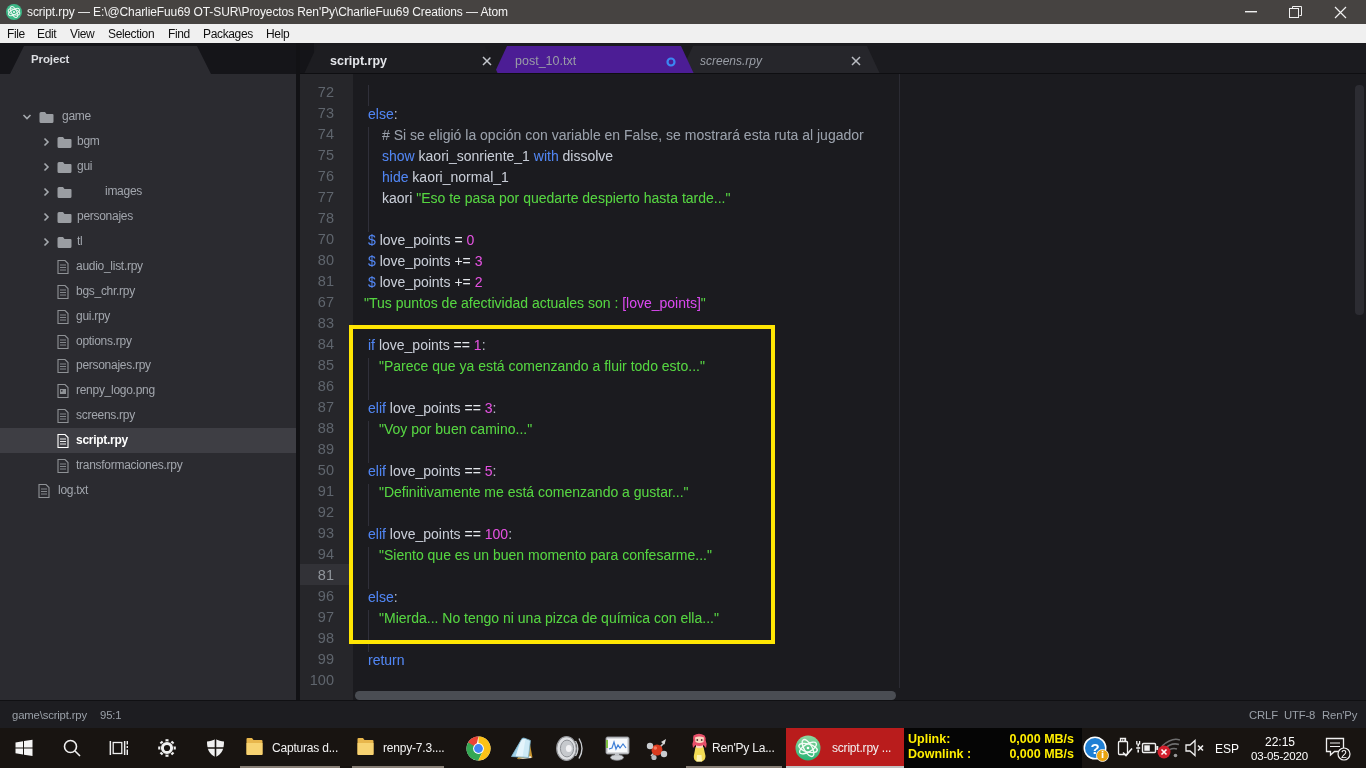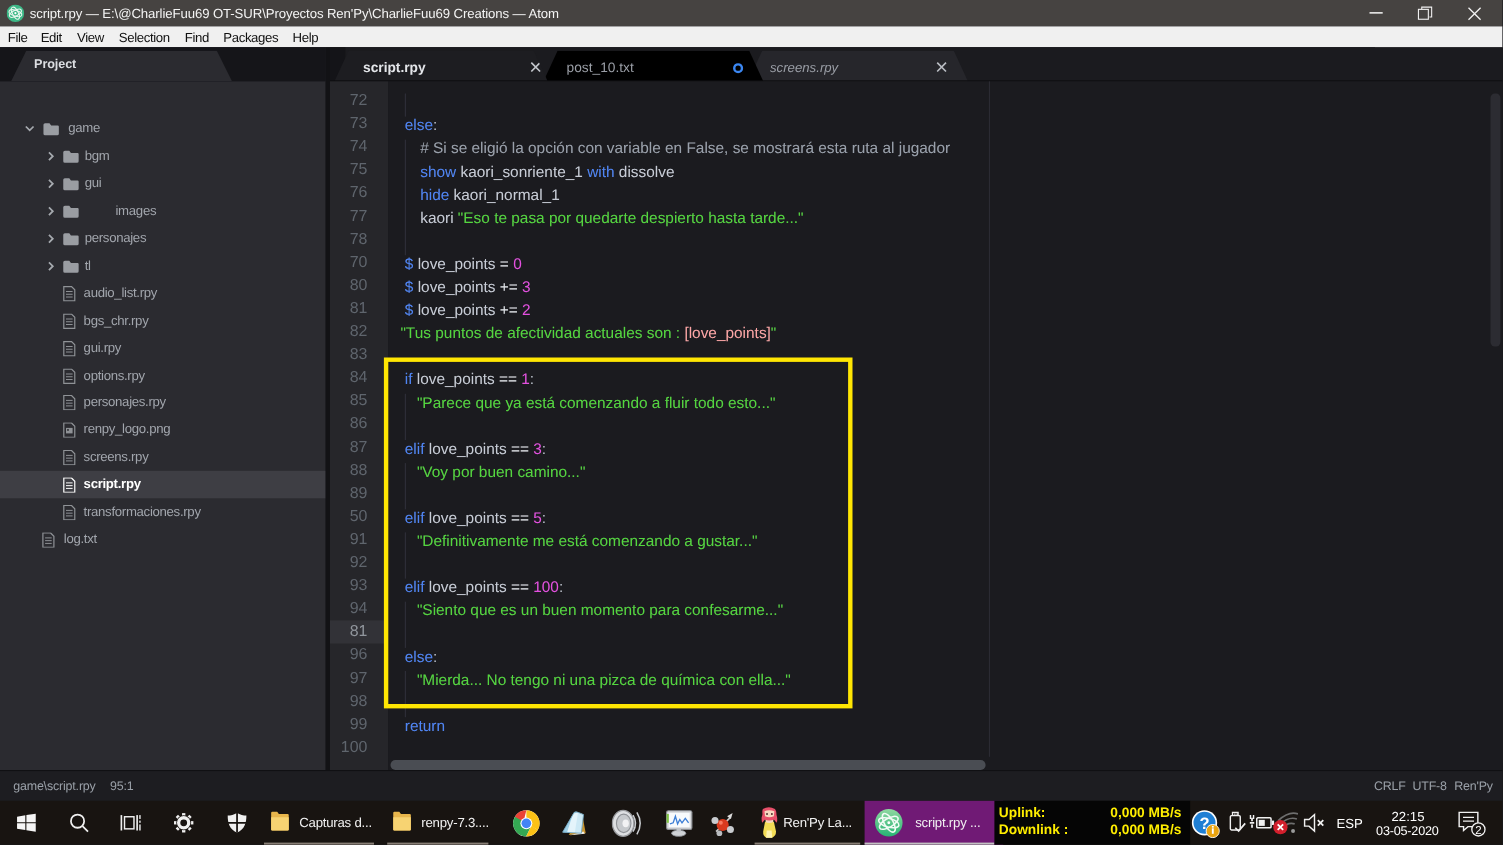--- a/index.html
+++ b/index.html
@@ -46,21 +46,21 @@
   #editor { position:absolute; left:353px; top:31px; width:1013px; height:626px; background:#1b1b1f; }
   #tree { position:absolute; left:0; top:0; width:296px; height:657px; }
   #code { position:absolute; left:0; top:0; width:1366px; height:657px; }
 
   .cl { position:absolute; font-size:14px; line-height:21px; white-space:pre; letter-spacing:0; color:#c7ccd6; transform:translateY(-2.5px); text-shadow:0 0 0.4px rgba(255,255,255,0.12); }
   .k { color:#4e84f4; }
   .v { color:#c7ccd6; }
   .o { color:#e4e7ec; }
   .n { color:#e44ee0; }
   .s { color:#53d63e; }
-  .i { color:#fca5a5; }
+  .i { color:#d946ef; }
   .c { color:#99a0ab; }
   .p { color:#b4bac4; }
 
   .iguide { position:absolute; width:1px; background:#30303a; }
   #wrapguide { position:absolute; left:899px; top:31px; width:1px; height:614px; background:#2b2b33; }
 
   #yellowrect { position:absolute; left:349px; top:282px; width:426px; height:319px; border:4px solid #ffe603; }
 
   #hscroll { position:absolute; left:355px; top:648px; width:541px; height:9px; background:#4a4d53; border-radius:4.5px; }
   #vscroll { position:absolute; left:1355px; top:42px; width:9px; height:230px; background:#2c2c32; border-radius:4px; }
@@ -254,21 +254,21 @@
   <div id="divider"></div>
 
   <div id="tabbar">
       <div class="abs" style="left:0;top:0;width:14px;height:31px;background:#141418"></div>
     <div class="tab" style="left:380px;width:200px;background:#26262b;clip-path:polygon(13px 0,187px 0,200px 100%,0 100%)">
       <span class="tlbl" style="left:20px;font-style:italic;color:#9a9ea6;font-size:12px">screens.rpy</span>
       <svg class="abs" style="left:171px;top:10px" width="10" height="10">
           <path d="M1 1 L9 9 M9 1 L1 9" stroke="#b9bcc2" stroke-width="1.5"></path>
         </svg>
     </div>
-    <div class="tab" style="left:194px;width:200px;background:#000000;clip-path:polygon(13px 0,187px 0,200px 100%,0 100%)">
+    <div class="tab" style="left:194px;width:200px;background:#4c1d95;clip-path:polygon(13px 0,187px 0,200px 100%,0 100%)">
       <span class="tlbl" style="left:21px;color:#9a9ea6">post_10.txt</span>
       <svg class="abs" style="left:172px;top:11px" width="10" height="10">
           <circle cx="5" cy="5" r="3.5" fill="none" stroke="#3b87f2" stroke-width="2.2"></circle>
         </svg>
     </div>
     <div class="tab" style="left:4px;width:194px;background:#1d1d21;clip-path:polygon(13px 0,181px 0,194px 100%,0 100%)">
       <span class="tlbl" style="left:26px;color:#e4e6ea;font-weight:bold">script.rpy</span>
       <svg class="abs" style="left:178px;top:10px" width="10" height="10">
           <path d="M1 1 L9 9 M9 1 L1 9" stroke="#c3c6cc" stroke-width="1.5"></path>
         </svg>
@@ -282,21 +282,21 @@
 <div class="lnum" style="top:42px;">72</div>
 <div class="lnum" style="top:63px;">73</div>
 <div class="lnum" style="top:84px;">74</div>
 <div class="lnum" style="top:105px;">75</div>
 <div class="lnum" style="top:126px;">76</div>
 <div class="lnum" style="top:147px;">77</div>
 <div class="lnum" style="top:168px;">78</div>
 <div class="lnum" style="top:189px;">70</div>
 <div class="lnum" style="top:210px;">80</div>
 <div class="lnum" style="top:231px;">81</div>
-<div class="lnum" style="top:252px;">82</div>
+<div class="lnum" style="top:252px;">67</div>
 <div class="lnum" style="top:273px;">83</div>
 <div class="lnum" style="top:294px;">84</div>
 <div class="lnum" style="top:315px;">85</div>
 <div class="lnum" style="top:336px;">86</div>
 <div class="lnum" style="top:357px;">87</div>
 <div class="lnum" style="top:378px;">88</div>
 <div class="lnum" style="top:399px;">89</div>
 <div class="lnum" style="top:420px;">50</div>
 <div class="lnum" style="top:441px;">91</div>
 <div class="lnum" style="top:462px;">92</div>
@@ -456,21 +456,21 @@
 <circle cx="6.3" cy="8" r="0.9" fill="#503030"></circle>
 <circle cx="10.7" cy="8" r="0.9" fill="#503030"></circle>
 <path d="M2.5 8 Q0.5 12 2 16 L4.5 13 Z" fill="#e8506a"></path>
 <path d="M14.5 8 Q16.5 12 15 16 L12.5 13 Z" fill="#e8506a"></path>
 <path d="M4.5 15 Q8 17.5 12.5 15 L14.5 24 Q14.5 28 11 29.5 L5.5 29.5 Q2.5 28 2.8 24 Z" fill="#f2dc55"></path>
 <path d="M5.5 29.5 L6 23 L10.5 23 L11 29.5 Z" fill="#fdf3b0"></path>
 </svg>
 <span class="tbl" style="left:26px">Ren'Py La...</span>
 <div class="uline" style="left:0;width:96px"></div>
 </div>
-<div class="tbtn" style="left:786px;width:126px;background:#701a75">
+<div class="tbtn" style="left:786px;width:126px;background:#b91c1c">
 <svg class="abs" style="left:9px;top:7px" width="26" height="26" viewBox="0 0 26 26">
 <defs>
           <linearGradient id="atg" x1="0" y1="0" x2="0" y2="1">
 <stop offset="0" stop-color="#8fd8a0"></stop>
             <stop offset="1" stop-color="#27b374"></stop>
           </linearGradient>
         </defs>
 <circle cx="13" cy="13" r="12.5" fill="url(#atg)"></circle>
 <g fill="none" stroke="#f2fbf5" stroke-width="1.4">
 <ellipse cx="13" cy="13" rx="9.5" ry="4" transform="rotate(-30 13 13)"></ellipse>

